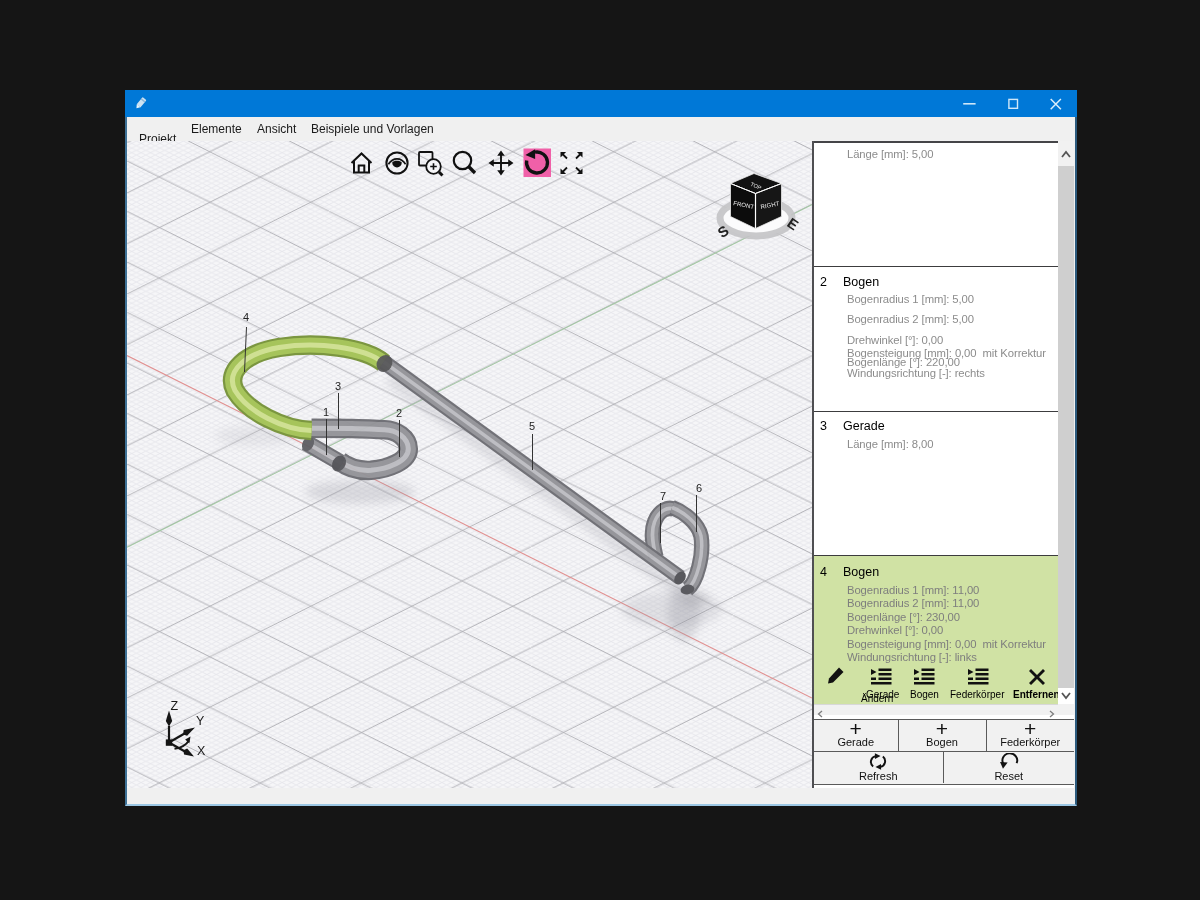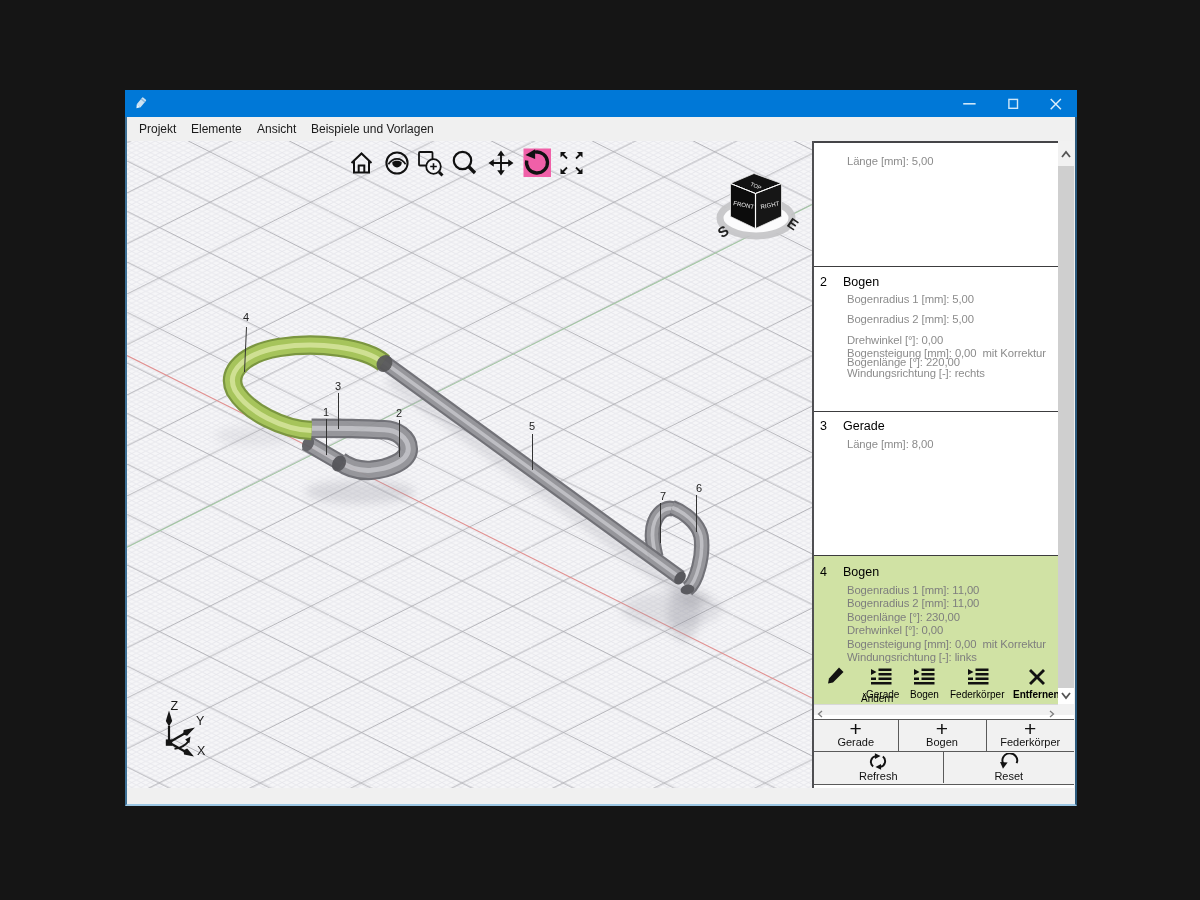--- a/index.html
+++ b/index.html
@@ -48,21 +48,21 @@
         <path d="M5.1 10.5 L9.9 10.5 L7.5 13.8 Z" fill="#e8f2fa"></path>
       </g>
     </svg>
     <svg style="position:absolute;right:0;top:0;" width="135" height="27" viewBox="0 0 135 27">
       <line x1="21.2" y1="13.8" x2="33.6" y2="13.8" stroke="#cfe7f8" stroke-width="1.6"></line>
       <rect x="66.9" y="9.4" width="8.6" height="8.9" fill="none" stroke="#cfe7f8" stroke-width="1.4"></rect>
       <path d="M108.7,9 L118.9,19.2 M118.9,9 L108.7,19.2" stroke="#dbeefb" stroke-width="1.5"></path>
     </svg>
   </div>
   <div id="menubar">
-    <span class="mitem" style="left:12px;">Projekt</span>
+    <span class="mitem" style="left:12px;margin-top:10px;">Projekt</span>
     <span class="mitem" style="left:64px;">Elemente</span>
     <span class="mitem" style="left:130px;">Ansicht</span>
     <span class="mitem" style="left:184px;">Beispiele und Vorlagen</span>
   </div>
   <div id="canvas">
     <svg id="scene" width="685" height="647" viewBox="0 0 685 647" style="position:absolute;left:0;top:0;">
       <defs>
         <filter id="blur5" x="-50%" y="-50%" width="200%" height="200%">
             <feGaussianBlur stdDeviation="5"></feGaussianBlur>
           </filter>
@@ -231,21 +231,21 @@
           <text x="43.5" y="568.5">Z</text>
           <text x="69" y="583.5">Y</text>
           <text x="70" y="613.5">X</text>
         </g>
       </g>
     </svg>
   </div>
   <div id="divider" style="position:absolute;left:684.5px;top:51px;width:2.5px;height:647px;background:#4f4f52;"></div>
   <div id="panel">
     <div class="ptop"></div>
-    <div class="itext" style="top:7px;margin-top:7px;">Länge [mm]: 5,00</div>
+    <div class="itext" style="top:7px;">Länge [mm]: 5,00</div>
     <div class="pdiv" style="top:125px;"></div>
     <div class="inum" style="top:134px;">2</div>
       <div class="ihead" style="top:134px;">Bogen</div>
     <div class="itext" style="top:152px;">Bogenradius 1 [mm]: 5,00</div>
     <div class="itext" style="top:172px;">Bogenradius 2 [mm]: 5,00</div>
     <div class="itext" style="top:179px;margin-top:36px;">Bogenlänge [°]: 220,00</div>
     <div class="itext" style="top:192.5px;">Drehwinkel [°]: 0,00</div>
     <div class="itext" style="top:206px;">Bogensteigung [mm]: 0,00&nbsp;&nbsp;mit Korrektur</div>
     <div class="itext" style="top:226px;">Windungsrichtung [-]: rechts</div>
     <div class="pdiv" style="top:270px;"></div>

